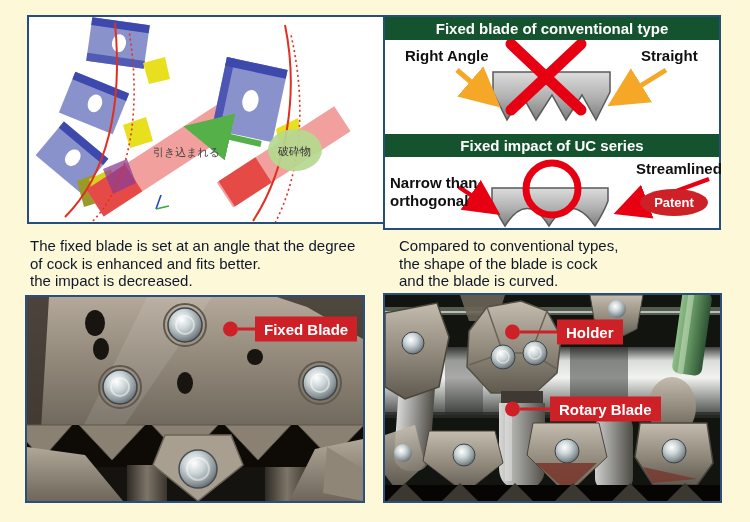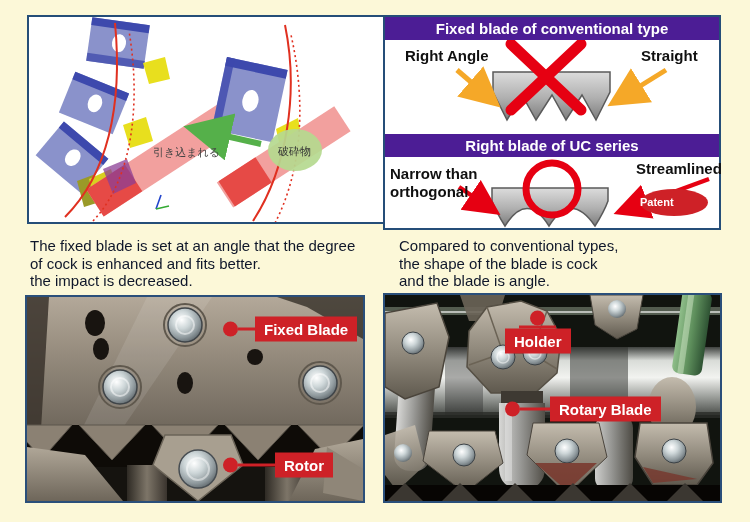--- a/index.html
+++ b/index.html
@@ -3,33 +3,33 @@
 <meta charset="utf-8">
 <style>
   * { margin:0; padding:0; box-sizing:border-box; }
   body { background:#FCF8D8; font-family:"Liberation Sans", sans-serif; }
   .canvas { position:relative; width:750px; height:522px; background:#FCF8D8; overflow:hidden; }
 
   .panel { position:absolute; background:#fff; border:2px solid #254E78; }
   #diagram-panel { left:27px; top:15px; width:396px; height:209px; }
   #comparison-panel { left:383px; top:15px; width:338px; height:215px; }
 
-  .blue-header { height:23px; background:#4c1d95; color:#fff; font-size:15px;
+  .blue-header { height:23px; background:#14532d; color:#fff; font-size:15px;
                  font-weight:bold; text-align:center; line-height:23px; }
   .section { position:relative; }
   #section-conventional { height:94px; }
   #section-uc { height:71px; }
   .section svg.layer { position:absolute; left:0; top:0; }
 
   .diagram-label { position:absolute; font-size:15px; font-weight:600; color:#101010;
                    line-height:18px; white-space:nowrap; }
 
   .patent-badge { position:absolute; left:255px; top:32px; width:68px; height:27px;
                   background:#CE2127; color:#fff; border-radius:50%;
-                  font-size:11px; font-weight:bold; text-align:left; line-height:27px; }
+                  font-size:13px; font-weight:bold; text-align:center; line-height:27px; }
 
   .caption { position:absolute; font-size:15px; color:#0f172a; line-height:17.5px; }
   #caption-left { left:30px; top:237px; }
   #caption-right { left:385px; top:237px;margin-left:14px; }
 
   .photo { position:absolute; border:2px solid #2A4F7A; background:#15130f; overflow:hidden; }
   #photo-left { left:25px; top:295px; width:340px; height:208px; }
   #photo-right { left:383px; top:293px; width:339px; height:210px; }
 
   .callout { position:absolute; display:flex; align-items:center; transform:translateY(-50%); }
@@ -133,52 +133,52 @@
           <line x1="126" y1="4" x2="196" y2="70"></line>
             <line x1="196" y1="4" x2="126" y2="70"></line>
         </g>
         <line x1="72" y1="30" x2="108" y2="61" stroke="#F5A828" stroke-width="5" marker-end="url(#mOrange)"></line>
         <line x1="281" y1="30" x2="231" y2="61" stroke="#F5A828" stroke-width="5" marker-end="url(#mOrange)"></line>
       </svg>
       <div class="diagram-label" style="left:20px; top:7px;text-align:right;">Right Angle</div>
       <div class="diagram-label" style="left:256px; top:7px;">Straight</div>
     </div>
 
-    <div class="blue-header">Right blade of UC series</div>
+    <div class="blue-header">Fixed impact of UC series</div>
 
     <div class="section" id="section-uc">
       <svg class="layer" width="334" height="71" viewBox="0 0 334 71" style="overflow:visible">
         <defs>
           <marker id="mRed" markerWidth="9" markerHeight="9" refX="6" refY="4" orient="auto">
             <path d="M0,0 L8,4 L0,8 Z" fill="#E60012"></path>
           </marker>
         </defs>
         <path d="M107,31 L223,31 L223,44 Q219,55 210,69 Q186,34 164,69 Q142,34 120,69 Q111,55 107,44 Z" fill="url(#bladeGray)" stroke="#5A5A5A" stroke-width="1.5"></path>
         <circle cx="167" cy="32" r="26" fill="none" stroke="#E60012" stroke-width="7"></circle>
         <line x1="74" y1="30" x2="108" y2="53" stroke="#E60012" stroke-width="4.5" marker-end="url(#mRed)"></line>
         <line x1="324" y1="22" x2="237" y2="54" stroke="#E60012" stroke-width="4.5" marker-end="url(#mRed)"></line>
       </svg>
-      <div class="diagram-label" style="left:5px; top:8px;">
+      <div class="diagram-label" style="left:5px; top:17px;">
         <div>Narrow than</div>
         <div>orthogonal</div>
       </div>
       <div class="diagram-label" style="left:251px; top:3px;">Streamlined</div>
       <div class="patent-badge">Patent</div>
     </div>
   </div>
 
   <div class="caption" id="caption-left">
     <div>The fixed blade is set at an angle that the degree</div>
     <div>of cock is enhanced and fits better.</div>
     <div>the impact is decreased.</div>
   </div>
   <div class="caption" id="caption-right">
     <div>Compared to conventional types,</div>
     <div>the shape of the blade is cock</div>
-    <div>and the blade is angle.</div>
+    <div>and the blade is curved.</div>
   </div>
 
   <div class="photo" id="photo-left">
     <svg width="336" height="204" viewBox="0 0 336 204">
       <defs>
         <linearGradient id="plate" x1="0" y1="0" x2="0" y2="1">
           <stop offset="0" stop-color="#B3A899"></stop>
             <stop offset="0.45" stop-color="#948A7C"></stop>
             <stop offset="1" stop-color="#6F675C"></stop>
         </linearGradient>
@@ -250,25 +250,20 @@
         <polygon points="288,152 336,142 336,204 262,204" fill="url(#rotorpiece)"></polygon>
         <polygon points="300,150 336,172 336,204 296,196" fill="#8F8678"></polygon>
       </g>
     </svg>
 
     <div class="callout" style="left:196px; top:32px;">
       <span class="dot"></span>
       <span class="line" style="width:17px;"></span>
       <span class="tag">Fixed Blade</span>
     </div>
-    <div class="callout" style="left:196px; top:168px;">
-      <span class="dot"></span>
-      <span class="line" style="width:37px;"></span>
-      <span class="tag">Rotor</span>
-    </div>
   </div>
 
   <div class="photo" id="photo-right">
     <svg width="335" height="206" viewBox="0 0 335 206">
       <defs>
         <linearGradient id="drum" x1="0" y1="0" x2="0" y2="1">
           <stop offset="0" stop-color="#3F423F"></stop>
             <stop offset="0.2" stop-color="#D9DCD8"></stop>
             <stop offset="0.45" stop-color="#F2F3F0"></stop>
             <stop offset="0.78" stop-color="#8E918D"></stop>
@@ -352,21 +347,21 @@
       <g fill="#3B3731">
         <polygon points="2,206 38,206 20,188"></polygon>
           <polygon points="57,206 93,206 75,188"></polygon>
         <polygon points="112,206 148,206 130,188"></polygon>
           <polygon points="170,206 206,206 188,188"></polygon>
         <polygon points="227,206 263,206 245,188"></polygon>
           <polygon points="282,206 318,206 300,188"></polygon>
       </g>
     </svg>
 
-    <div class="callout" style="left:120px; top:37px;flex-direction:column;">
+    <div class="callout" style="left:120px; top:37px;">
       <span class="dot"></span>
       <span class="line" style="width:37px;"></span>
       <span class="tag">Holder</span>
     </div>
     <div class="callout" style="left:120px; top:114px;">
       <span class="dot"></span>
       <span class="line" style="width:30px;"></span>
       <span class="tag">Rotary Blade</span>
     </div>
   </div>

